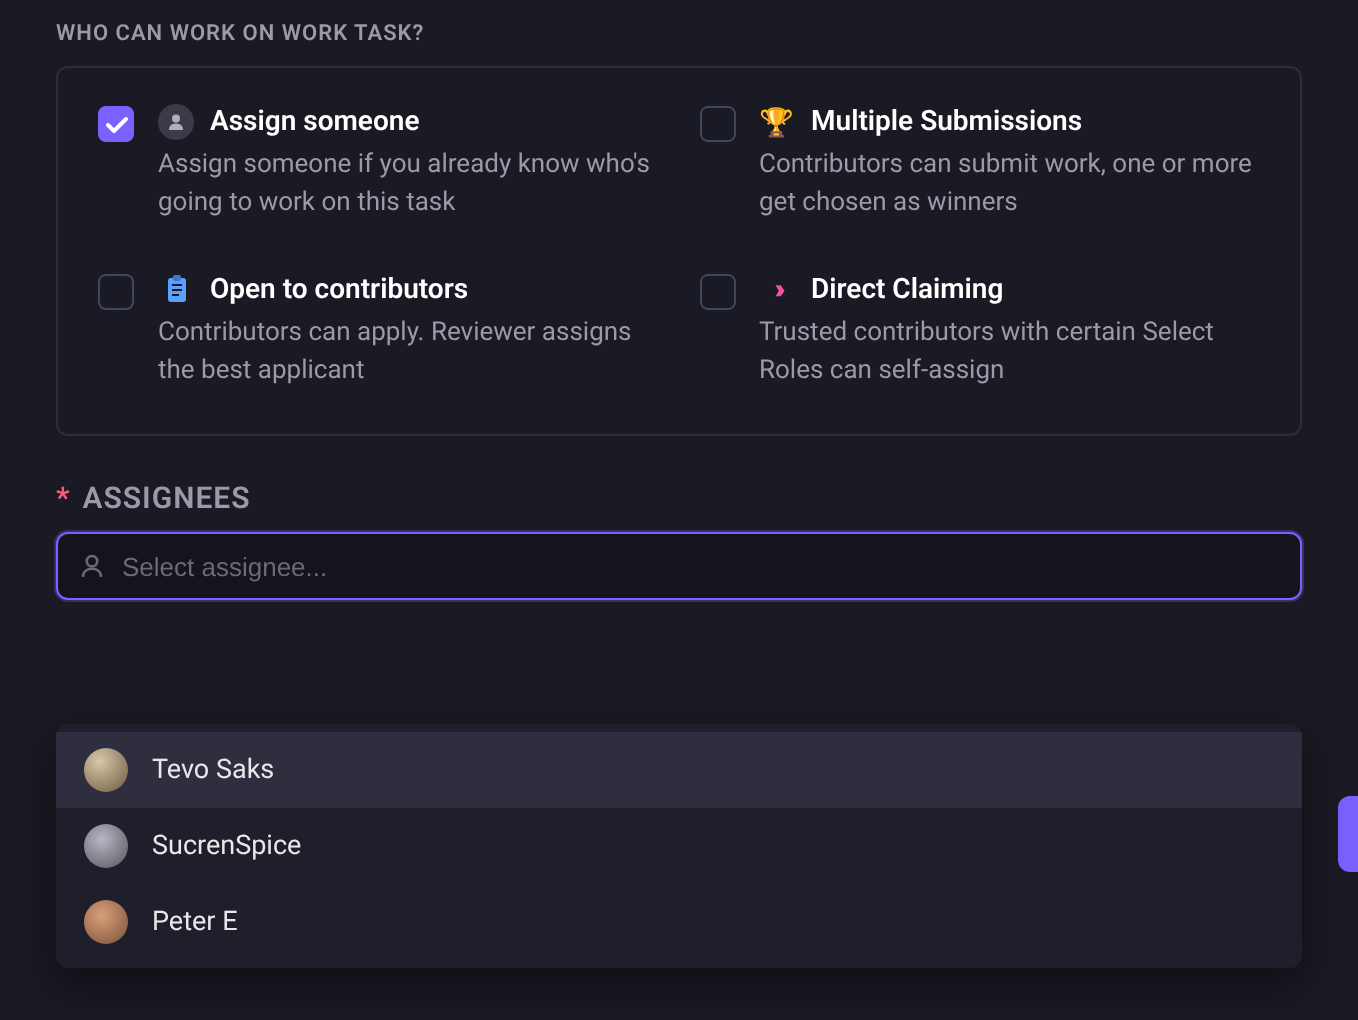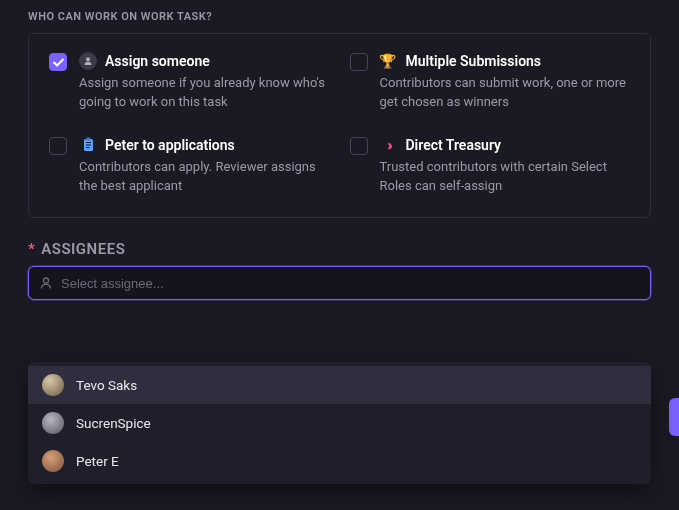--- a/index.html
+++ b/index.html
@@ -235,32 +235,32 @@
           <div class="opt-title">
             <span class="ic" style="color:#5aa0ff">
               <svg width="13" height="15" viewBox="0 0 13 15">
                   <rect x="2" y="2" width="9" height="12" rx="1.5" fill="currentColor"></rect>
                   <rect x="4.5" y="0.5" width="4" height="3" rx="1" fill="#3a7acc"></rect>
                   <rect x="4" y="5" width="5" height="1" fill="#1a1a24"></rect>
                   <rect x="4" y="7.5" width="5" height="1" fill="#1a1a24"></rect>
                   <rect x="4" y="10" width="3.5" height="1" fill="#1a1a24"></rect>
                 </svg>
             </span>
-            <span>Peter to applications</span>
+            <span>Open to contributors</span>
           </div>
           <div class="opt-desc">Contributors can apply. Reviewer assigns the best applicant</div>
         </div>
       </div>
 
       <div class="option">
         <div class="chk"></div>
         <div class="opt-body">
           <div class="opt-title">
             <span class="ic arrows">››</span>
-            <span>Direct Treasury</span>
+            <span>Direct Claiming</span>
           </div>
           <div class="opt-desc">Trusted contributors with certain Select Roles can self-assign</div>
         </div>
       </div>
 
     </div>
 
     <div class="assignees-sec">
       <div class="req-label"><span class="star">*</span><span>ASSIGNEES</span></div>
       <div class="select-wrap">

